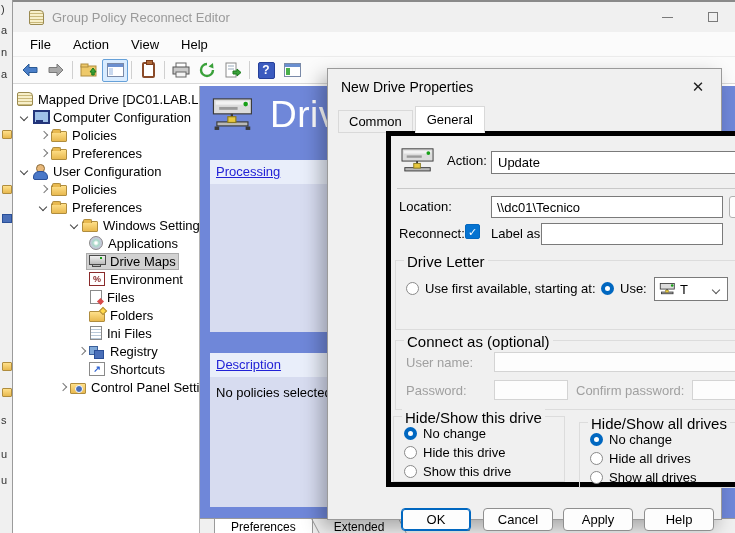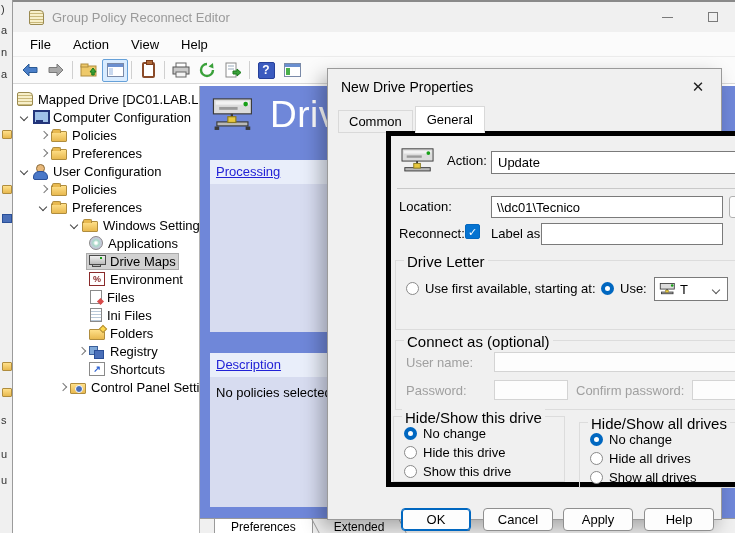--- a/index.html
+++ b/index.html
@@ -279,26 +279,26 @@
         </div>
         <div class="trow" style="padding-left:76px">
           <span class="ti ico-env">%</span>
           <span class="tlabel">Environment</span>
         </div>
         <div class="trow" style="padding-left:76px">
           <span class="ti ico-files"></span>
           <span class="tlabel">Files</span>
         </div>
         <div class="trow" style="padding-left:76px">
+          <span class="ti ico-folders"></span>
+          <span class="tlabel">Folders</span>
+        </div>
+        <div class="trow" style="padding-left:76px">
           <span class="ti ico-page"></span>
           <span class="tlabel">Ini Files</span>
-        </div>
-        <div class="trow" style="padding-left:76px">
-          <span class="ti ico-folders"></span>
-          <span class="tlabel">Folders</span>
         </div>
         <div class="trow" style="padding-left:61px">
           <span class="exp closed"></span>
           <span class="ti ico-registry"></span>
           <span class="tlabel">Registry</span>
         </div>
         <div class="trow" style="padding-left:76px">
           <span class="ti ico-shortcut">↗</span>
           <span class="tlabel">Shortcuts</span>
         </div>

